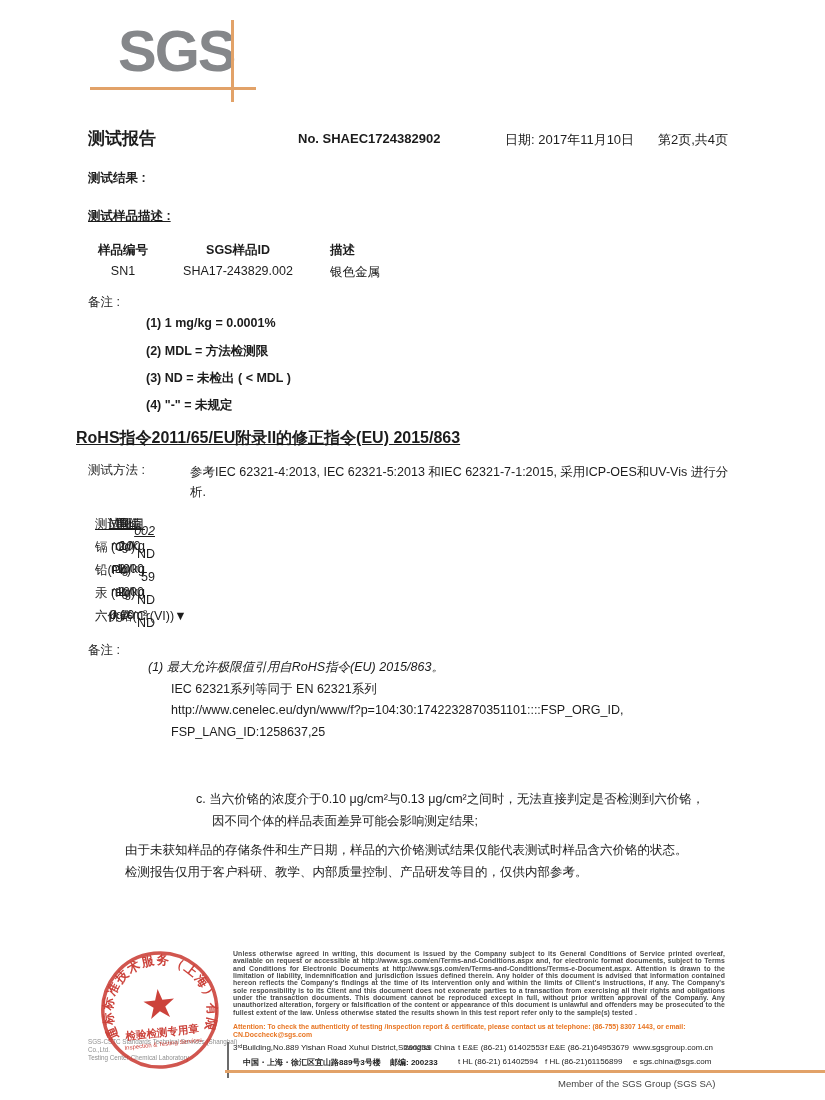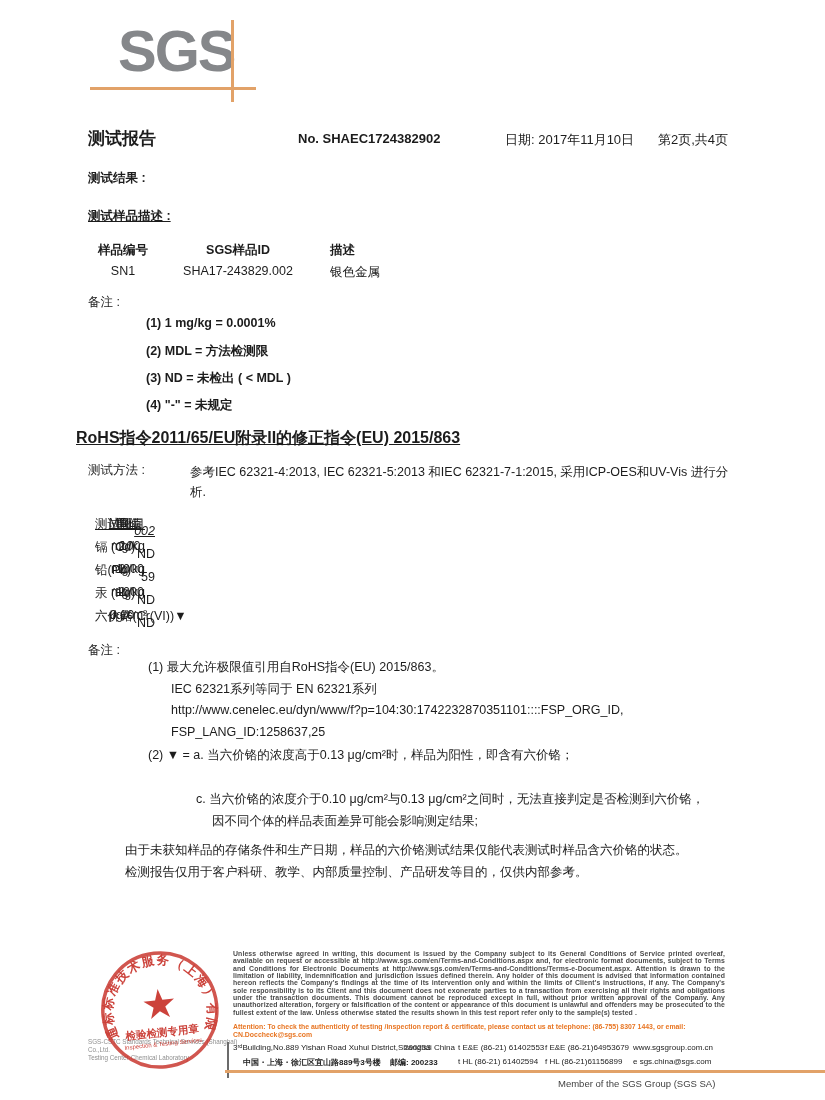--- a/index.html
+++ b/index.html
@@ -131,25 +131,24 @@
     <div class="rt-row">
       <span class="rt-name">六价铬(Cr(VI))▼</span>
       <span class="rt-v1">-</span>
       <span class="rt-v2">μg/cm²</span>
       <span class="rt-v3">0.10</span>
       <span class="rt-v4">ND</span>
     </div>
   </div>
 
   <div class="abs label" style="left:88px; top:642px;">备注 :</div>
-  <div class="abs note-line" style="left:148px; top:659px;">(1) 最大允许极限值引用自RoHS指令(EU) 2015/863。</div>
+  <div class="abs note-line" style="left:148px; top:659px;font-style:italic;">(1) 最大允许极限值引用自RoHS指令(EU) 2015/863。</div>
   <div class="abs note-line" style="left:171px; top:681px;">IEC 62321系列等同于 EN 62321系列</div>
   <div class="abs note-line" style="left:171px; top:703px;">http://www.cenelec.eu/dyn/www/f?p=104:30:1742232870351101::::FSP_ORG_ID,</div>
   <div class="abs note-line" style="left:171px; top:725px;">FSP_LANG_ID:1258637,25</div>
-  <div class="abs note-line" style="left:148px; top:747px;">(2) ▼ =  a. 当六价铬的浓度高于0.13 μg/cm²时，样品为阳性，即含有六价铬；</div>
   <div class="abs note-line" style="left:196px; top:791px;">c. 当六价铬的浓度介于0.10 μg/cm²与0.13 μg/cm²之间时，无法直接判定是否检测到六价铬，</div>
   <div class="abs note-line" style="left:212px; top:813px;">因不同个体的样品表面差异可能会影响测定结果;</div>
   <div class="abs note-line" style="left:125px; top:864px;">检测报告仅用于客户科研、教学、内部质量控制、产品研发等目的，仅供内部参考。</div>
   <div class="abs note-line" style="left:125px; top:842px;">由于未获知样品的存储条件和生产日期，样品的六价铬测试结果仅能代表测试时样品含六价铬的状态。</div>
 
   <div class="abs company-sub" style="left:88px; top:1038px; width:170px;">
     <div>SGS-CSTC Standards Technical Services (Shanghai) Co.,Ltd.</div>
     <div>Testing Center-Chemical Laboratory</div>
   </div>
 

